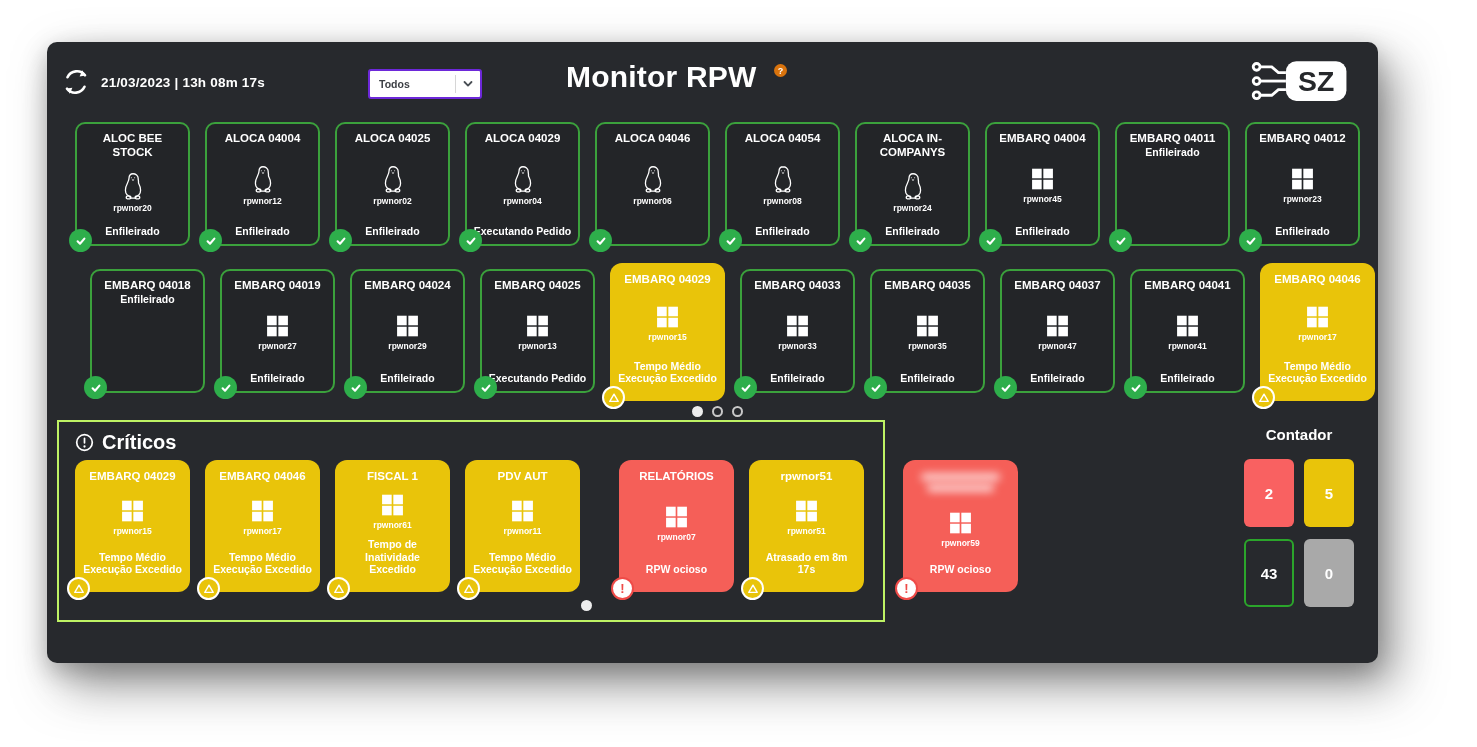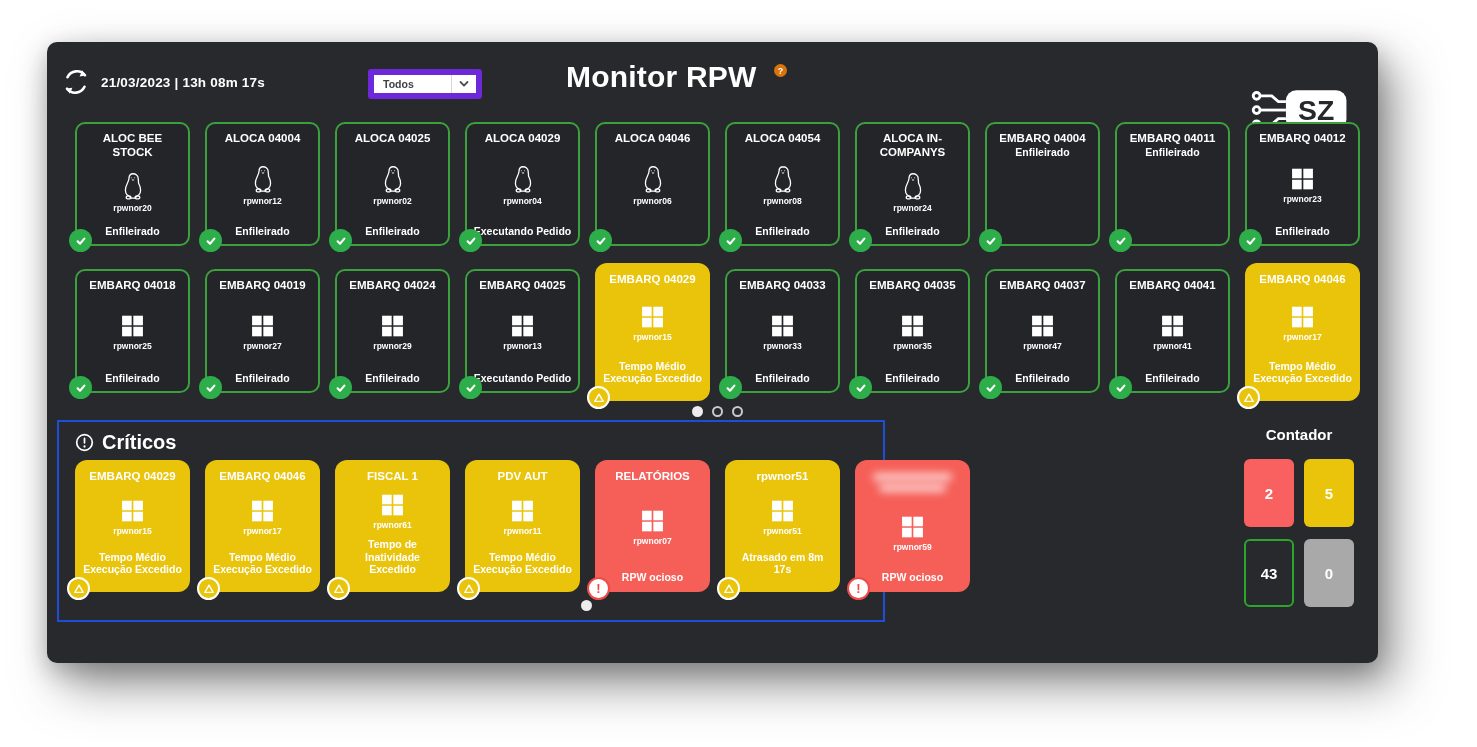--- a/index.html
+++ b/index.html
@@ -3,55 +3,55 @@
 <meta charset="utf-8">
 <style>
   html,body{margin:0;padding:0;background:#ffffff;width:1477px;height:747px;overflow:hidden;
     font-family:"Liberation Sans","DejaVu Sans",sans-serif;}
   .frame{position:absolute;left:47px;top:42px;width:1331px;height:621px;background:#27292d;
     border-radius:10px;box-shadow:16px 22px 48px rgba(60,60,60,.55), 0 8px 24px rgba(0,0,0,.25);}
   
   .refresh{position:absolute;left:14px;top:25px;width:30px;height:30px;cursor:pointer;}
   .timestamp{position:absolute;left:54px;top:33px;color:#fff;font-size:13.5px;font-weight:bold;letter-spacing:.2px;}
   .filter{position:absolute;left:321px;top:27px;width:114px;height:30px;background:#fff;
-    border:6px solid #6d28d9;border-radius:3px;display:flex;align-items:center;box-sizing:border-box;padding:0 6px 0 9px;cursor:pointer;}
+    border:2px solid #6d28d9;border-radius:3px;display:flex;align-items:center;box-sizing:border-box;padding:0 6px 0 9px;cursor:pointer;}
   .filter-label{flex:1;font-size:10.5px;font-weight:bold;color:#3c3f44;}
   .filter-div{width:1px;height:18px;background:#d6d6d6;margin-right:6px;}
   .page-title{position:absolute;left:519px;top:18px;color:#fff;font-size:30px;font-weight:bold;letter-spacing:.2px;}
   .help{position:absolute;left:727px;top:22px;width:13px;height:13px;border-radius:50%;background:#d9730d;
     color:#fff;font-size:9px;font-weight:bold;display:flex;align-items:center;justify-content:center;cursor:pointer;}
-  .logo{position:absolute;right:24px;top:16px;margin-top:29px;}
+  .logo{position:absolute;right:24px;top:16px;}
   
   .row{position:absolute;left:28px;display:flex;gap:15px;}
   .row.r1{top:80px;}
-  .row.r2{top:227px;}
+  .row.r2{top:227px;margin-left:15px;}
   .card{position:relative;width:115px;height:124px;background:#232528;border:2px solid #3ba13c;
     border-radius:10px;color:#fff;display:flex;flex-direction:column;box-sizing:border-box;
     padding:8px 5px 6px;text-align:center;cursor:pointer;}
   .card .c-title{font-size:11.5px;font-weight:bold;line-height:1.18;}
   .card .c-mid{flex:1;display:flex;flex-direction:column;align-items:center;justify-content:center;gap:3px;}
   .card .c-host{font-size:8.5px;font-weight:bold;}
   .card .c-status{font-size:10.5px;font-weight:bold;line-height:1.2;min-height:13px;}
   .card.warning{background:#e9c40a;border:none;border-radius:12px;padding:10px 7px 16px;}
-  .card.critical{background:#f55f58;border:none;border-radius:12px;padding:10px 7px 8px;}
+  .card.critical{background:#f55f58;border:none;border-radius:12px;padding:10px 7px 16px;margin-left:24px;}
   .row .card.grow{margin-top:-6px;height:138px;}
   .badge{position:absolute;left:-8px;bottom:-8px;width:23px;height:23px;border-radius:50%;
     display:flex;align-items:center;justify-content:center;box-sizing:border-box;}
   .badge.ok{background:#2eae4b;}
   .badge.warning{background:#e9c40a;border:2px solid #fff;}
   .badge.critical{background:#fff;border:2px solid #ef4b48;color:#ef4b48;font-weight:bold;font-size:13px;line-height:1;}
   .redact-bar{display:block;height:8px;width:78%;margin:3px auto;background:rgba(255,235,235,.8);
     border-radius:4px;filter:blur(4px);}
   .redact-bar.short{width:66%;}
   
   .dots{position:absolute;left:28px;top:364px;width:1285px;display:flex;justify-content:center;gap:9px;}
   .dot{width:11px;height:11px;border-radius:50%;border:2px solid #c9c9c9;box-sizing:border-box;cursor:pointer;}
   .dot.active{background:#ededed;border-color:#ededed;}
   
-  .crit-box{position:absolute;left:10px;top:378px;width:828px;height:202px;border:2px solid #1d4ed8;box-sizing:border-box;}
+  .crit-box{position:absolute;left:10px;top:378px;width:828px;height:202px;border:2px solid #bef264;box-sizing:border-box;}
   .crit-head{position:absolute;left:16px;top:9px;display:flex;align-items:center;gap:8px;color:#fff;
     font-size:20px;font-weight:bold;}
   .crit-cards{position:absolute;left:16px;top:38px;display:flex;gap:15px;}
   .crit-cards .card{height:132px;}
   .crit-dot{position:absolute;left:522px;top:178px;width:11px;height:11px;border-radius:50%;background:#ededed;cursor:pointer;}
   
   .contador{position:absolute;left:1196px;top:384px;width:112px;text-align:center;color:#fff;}
   .cont-title{font-size:15px;font-weight:bold;}
   .cont-grid{margin-top:16px;display:grid;grid-template-columns:50px 50px;gap:12px 10px;justify-content:center;}
   .cont-box{height:68px;border-radius:6px;display:flex;align-items:center;justify-content:center;
@@ -238,20 +238,31 @@
         </div>
         <div class="c-status">Enfileirado</div>
         <span class="badge ok">
           <svg width="12" height="12" viewBox="0 0 12 12">
             <path d="M2.6 6.3 L5 8.7 L9.4 3.6" stroke="#fff" stroke-width="2.1" fill="none" stroke-linecap="round" stroke-linejoin="round"></path>
           </svg>
         </span>
       </div>
       <div class="card ok">
         <div class="c-title">EMBARQ 04004</div>
+        <div class="c-mid">
+          <svg width="25" height="25" viewBox="0 0 24 24">
+            <g fill="#fff">
+              <rect x="2" y="2.6" width="9.2" height="9.2"></rect>
+              <rect x="12.8" y="2.6" width="9.2" height="9.2"></rect>
+              <rect x="2" y="13.2" width="9.2" height="9.2"></rect>
+              <rect x="12.8" y="13.2" width="9.2" height="9.2"></rect>
+            </g>
+          </svg>
+          <span class="c-host">rpwnor45</span>
+        </div>
         <div class="c-status">Enfileirado</div>
         <span class="badge ok">
           <svg width="12" height="12" viewBox="0 0 12 12">
             <path d="M2.6 6.3 L5 8.7 L9.4 3.6" stroke="#fff" stroke-width="2.1" fill="none" stroke-linecap="round" stroke-linejoin="round"></path>
           </svg>
         </span>
       </div>
       <div class="card ok">
         <div class="c-title">EMBARQ 04011</div>
         <div class="c-status">Enfileirado</div>
@@ -278,31 +289,20 @@
         <span class="badge ok">
           <svg width="12" height="12" viewBox="0 0 12 12">
             <path d="M2.6 6.3 L5 8.7 L9.4 3.6" stroke="#fff" stroke-width="2.1" fill="none" stroke-linecap="round" stroke-linejoin="round"></path>
           </svg>
         </span>
       </div>
     </div>
   <div class="row r2">
       <div class="card ok">
         <div class="c-title">EMBARQ 04018</div>
-        <div class="c-mid">
-          <svg width="25" height="25" viewBox="0 0 24 24">
-            <g fill="#fff">
-              <rect x="2" y="2.6" width="9.2" height="9.2"></rect>
-              <rect x="12.8" y="2.6" width="9.2" height="9.2"></rect>
-              <rect x="2" y="13.2" width="9.2" height="9.2"></rect>
-              <rect x="12.8" y="13.2" width="9.2" height="9.2"></rect>
-            </g>
-          </svg>
-          <span class="c-host">rpwnor25</span>
-        </div>
         <div class="c-status">Enfileirado</div>
         <span class="badge ok">
           <svg width="12" height="12" viewBox="0 0 12 12">
             <path d="M2.6 6.3 L5 8.7 L9.4 3.6" stroke="#fff" stroke-width="2.1" fill="none" stroke-linecap="round" stroke-linejoin="round"></path>
           </svg>
         </span>
       </div>
       <div class="card ok">
         <div class="c-title">EMBARQ 04019</div>
         <div class="c-mid">

